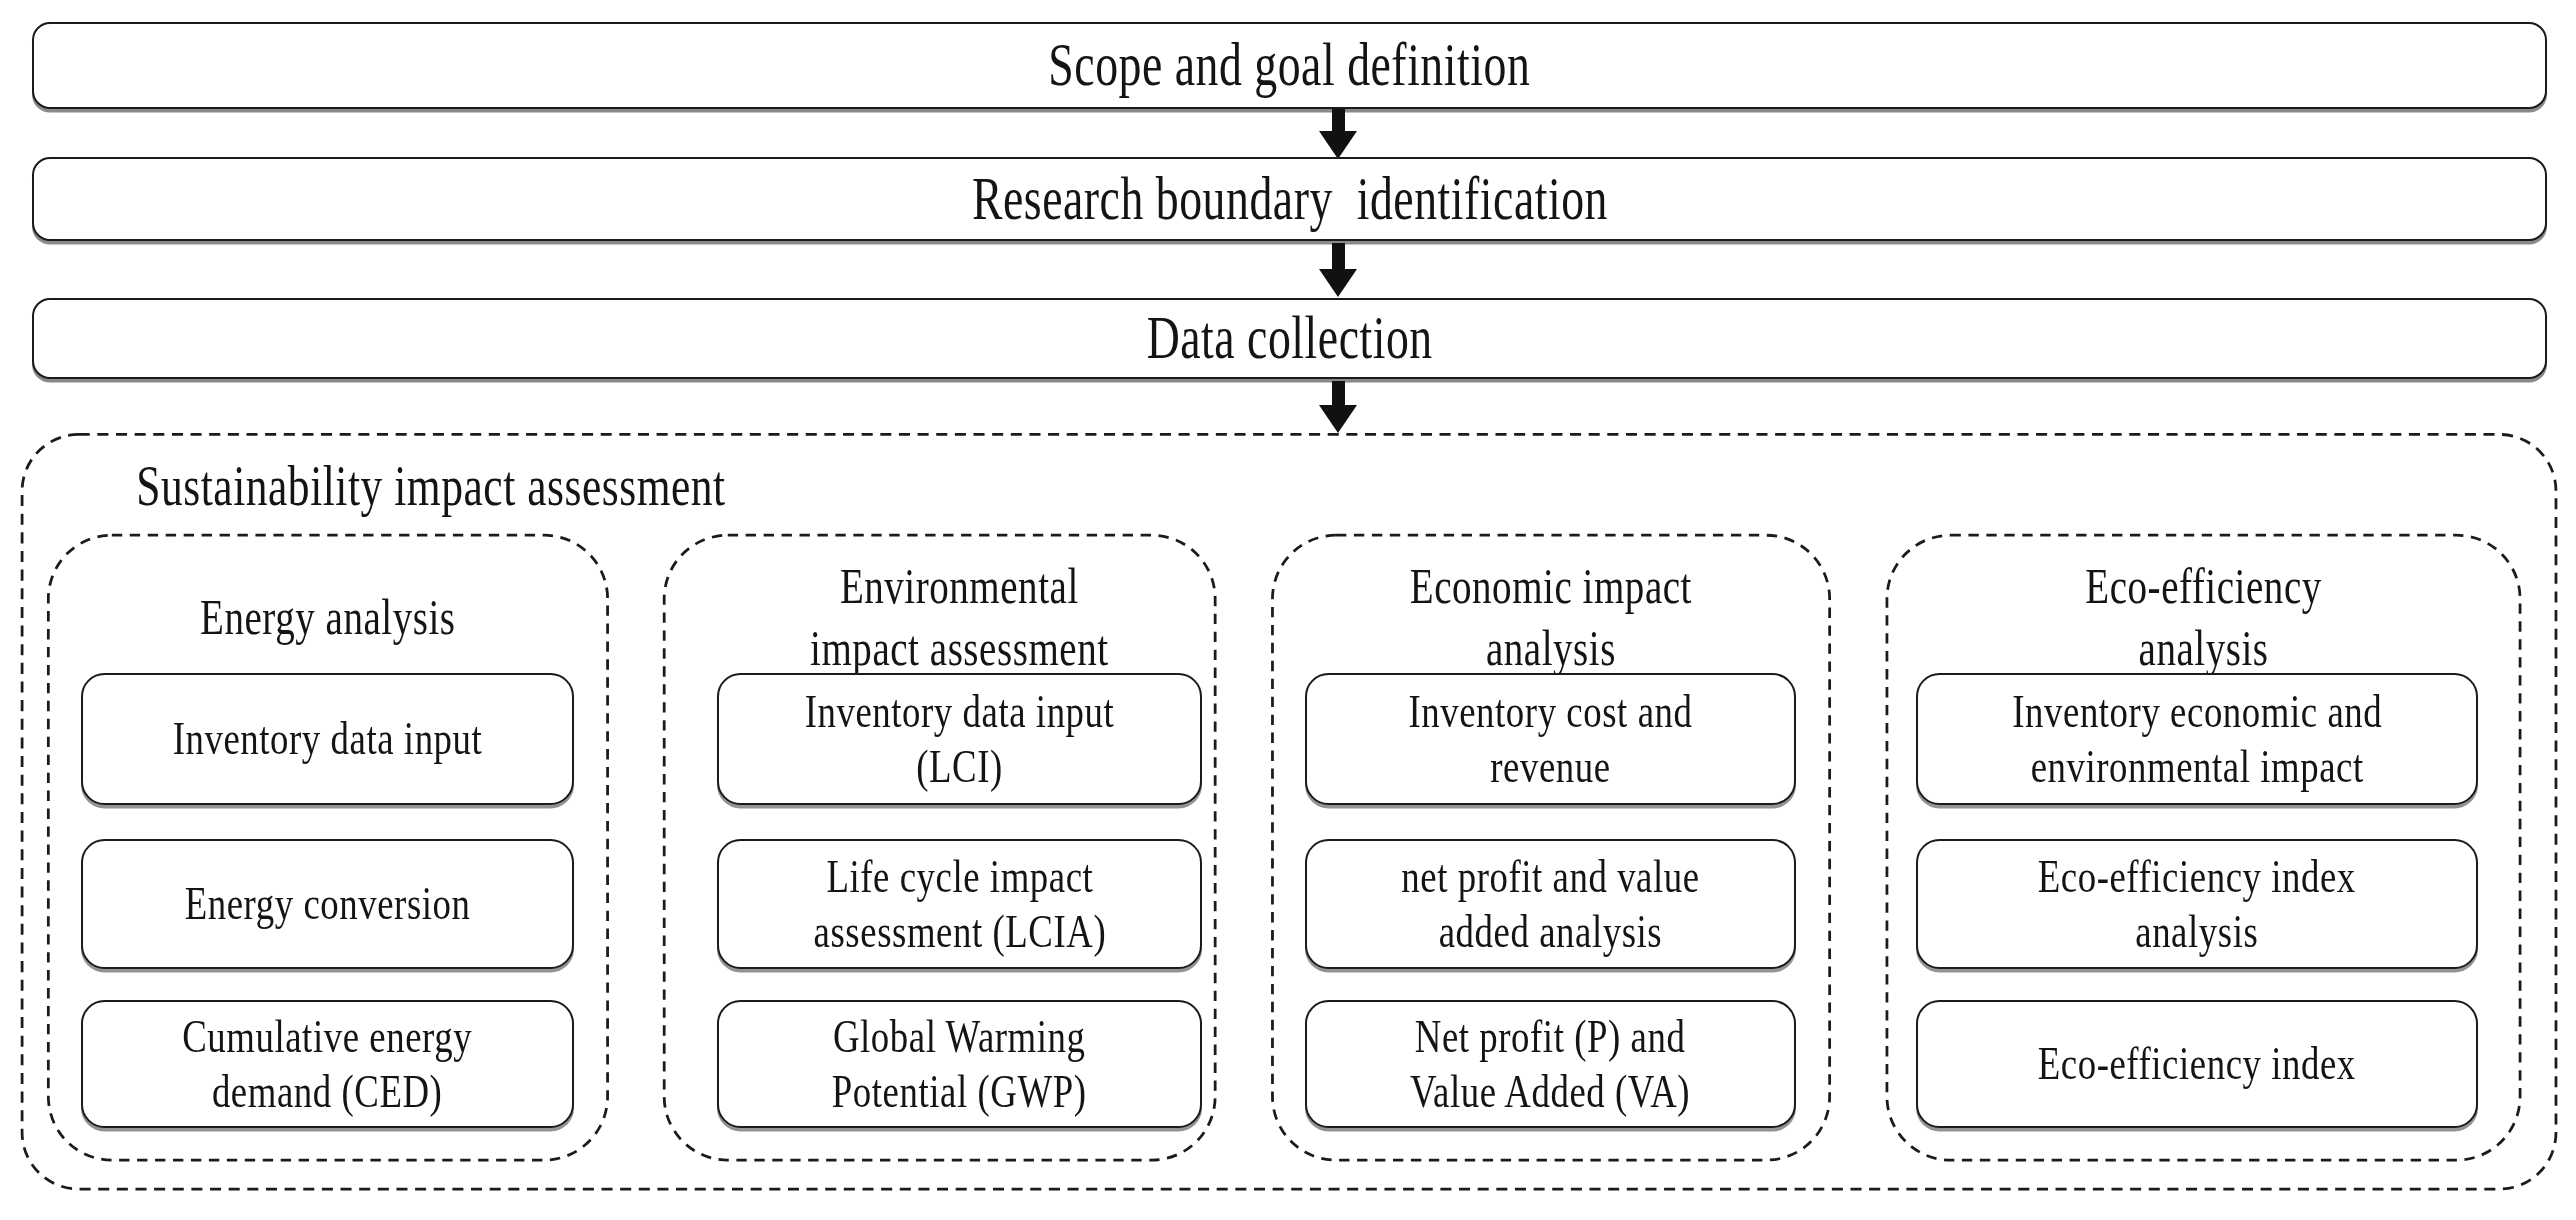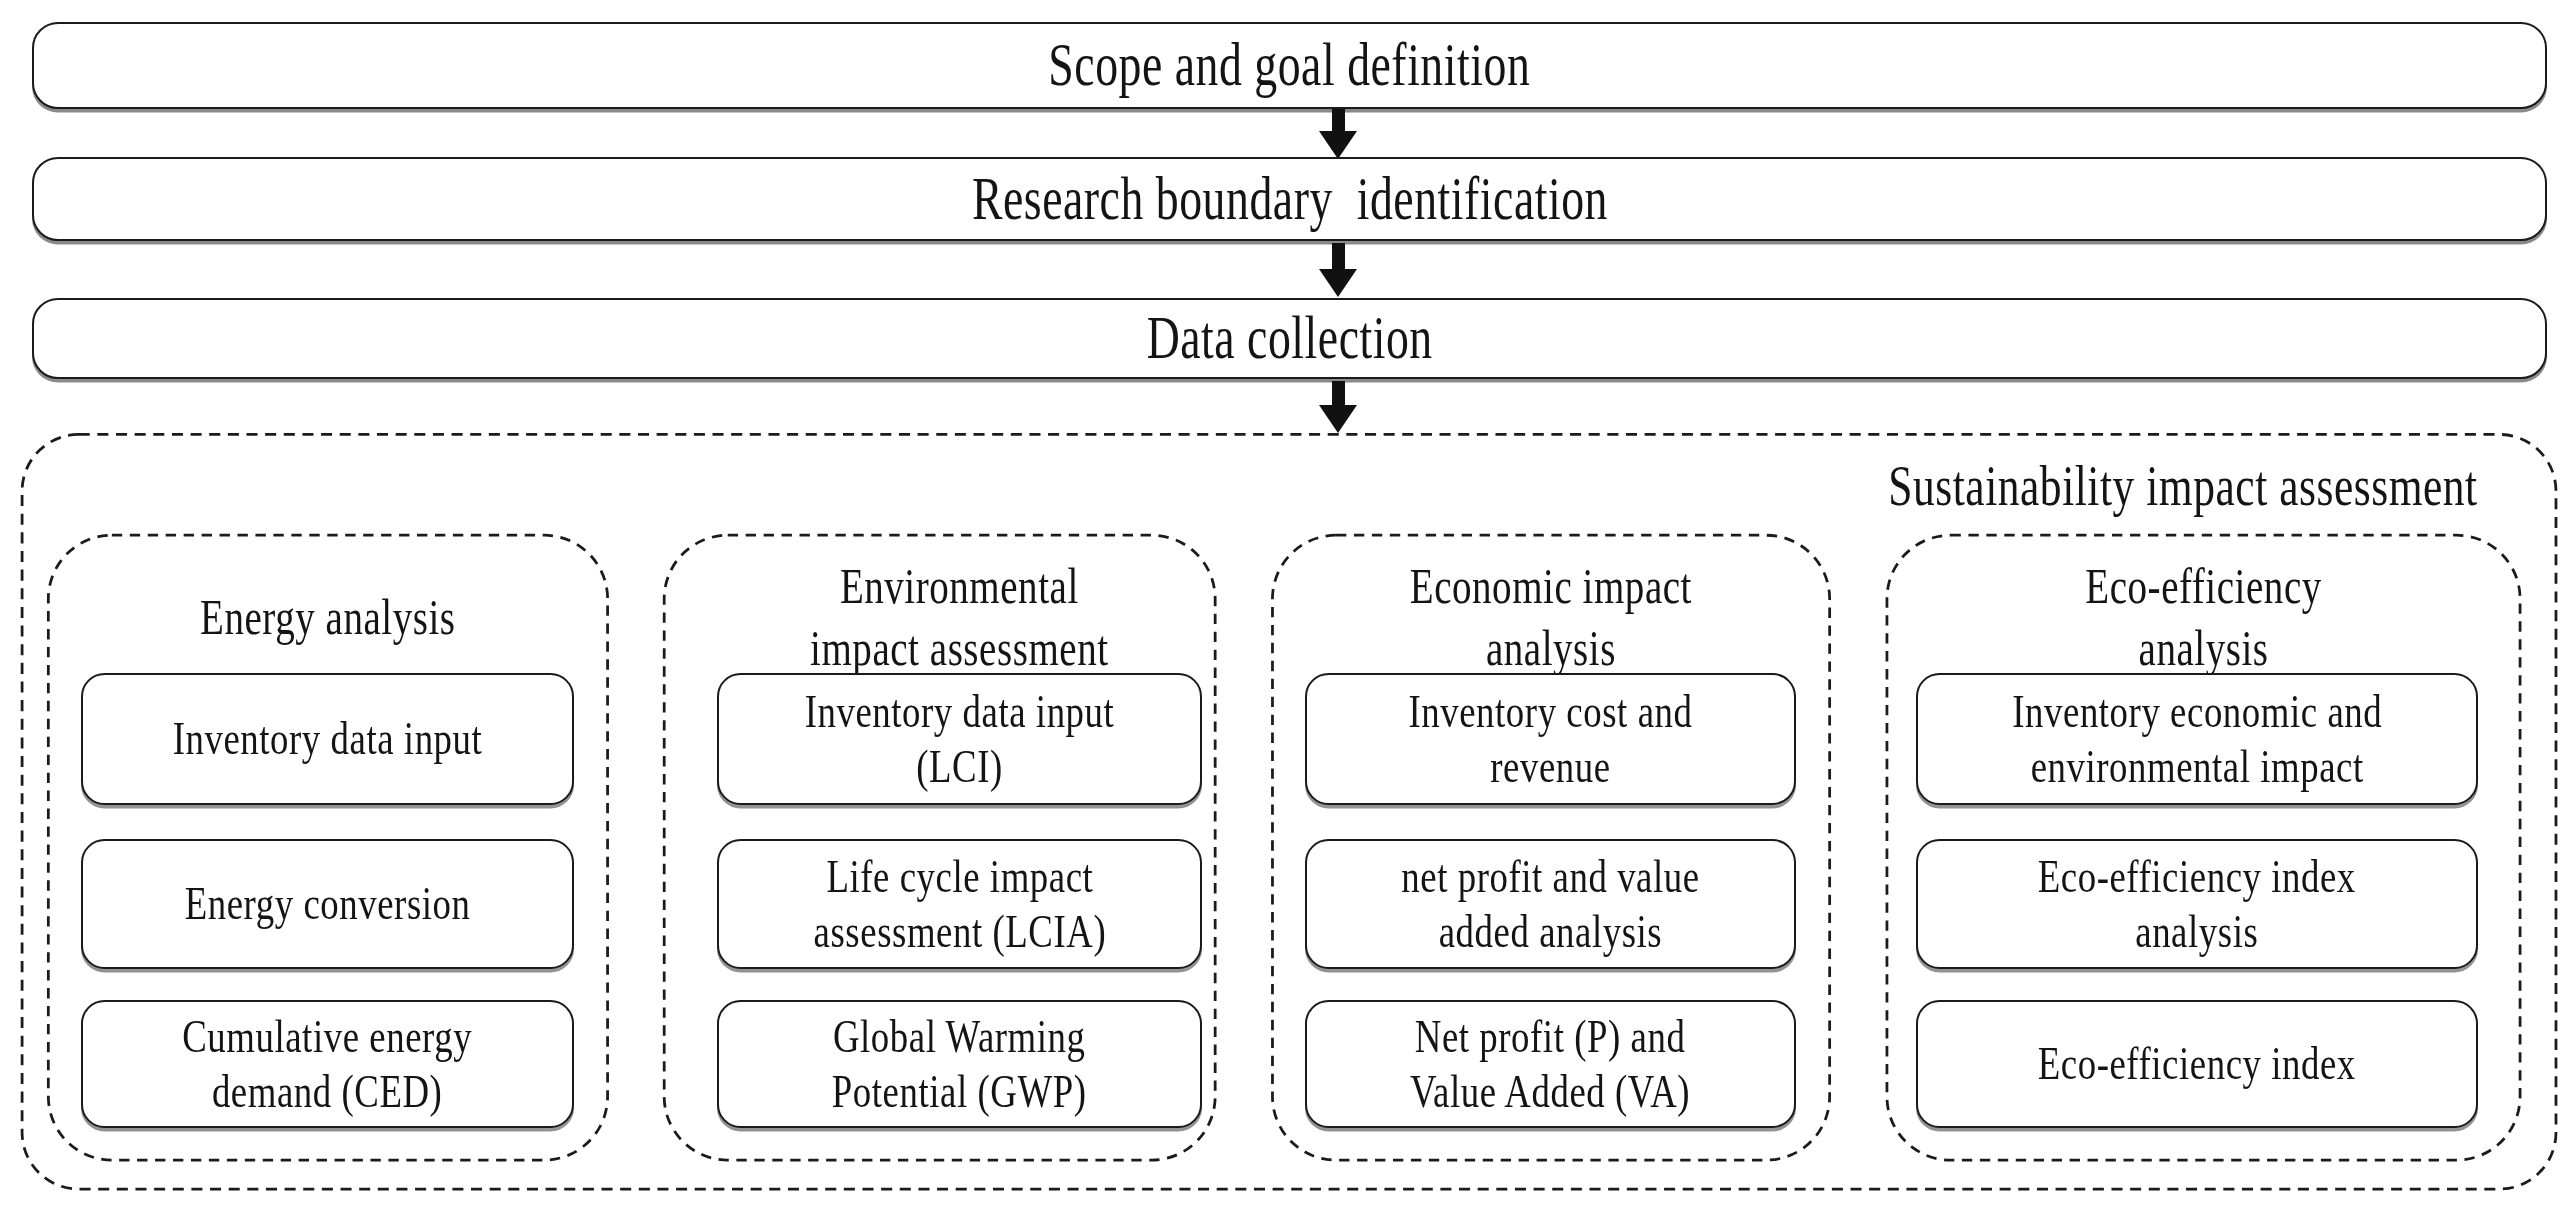--- a/index.html
+++ b/index.html
@@ -12,41 +12,41 @@
     overflow:hidden;
   }
   #dashes{position:absolute;left:0;top:0;}
   #dashes rect{fill:none;stroke:#1b1b1b;stroke-width:4;}
 
   
   .stepbox{
     position:absolute;left:32px;width:2511px;
     background:#ffffff;
     border:2.8px solid #1b1b1b;
-    border-radius:26px;
+    border-radius:18px;
     box-shadow:0 3.5px 0 rgba(75,75,75,.65);
     display:flex;align-items:center;justify-content:center;
   }
   .steptxt{
     font-size:61px;line-height:1.05;white-space:pre;
     transform:scaleX(.75);transform-origin:center;
     letter-spacing:0.7px;
   }
 
   
   .arrow{position:absolute;left:1338px;transform:translateX(-50%);
          display:flex;flex-direction:column;align-items:center;}
   .arrow .shaft{width:13px;background:#111;}
   .arrow .head{width:0;height:0;border-left:19.3px solid transparent;
                border-right:19.3px solid transparent;border-top:28px solid #111;}
 
   
   .sia-title{
     position:absolute;top:447px;left:38px;right:0;height:76px;
-    display:flex;align-items:center;justify-content:flex-end;
+    display:flex;align-items:center;justify-content:flex-start;
   }
   .sia-title .t{
     font-size:58px;white-space:pre;transform:scaleX(.75);
     transform-origin:center;letter-spacing:0.7px;
   }
 
   
   .col{position:absolute;top:535px;height:625px;}
   .coltitle{
     position:absolute;top:19.3px;left:0;right:0;height:126px;

